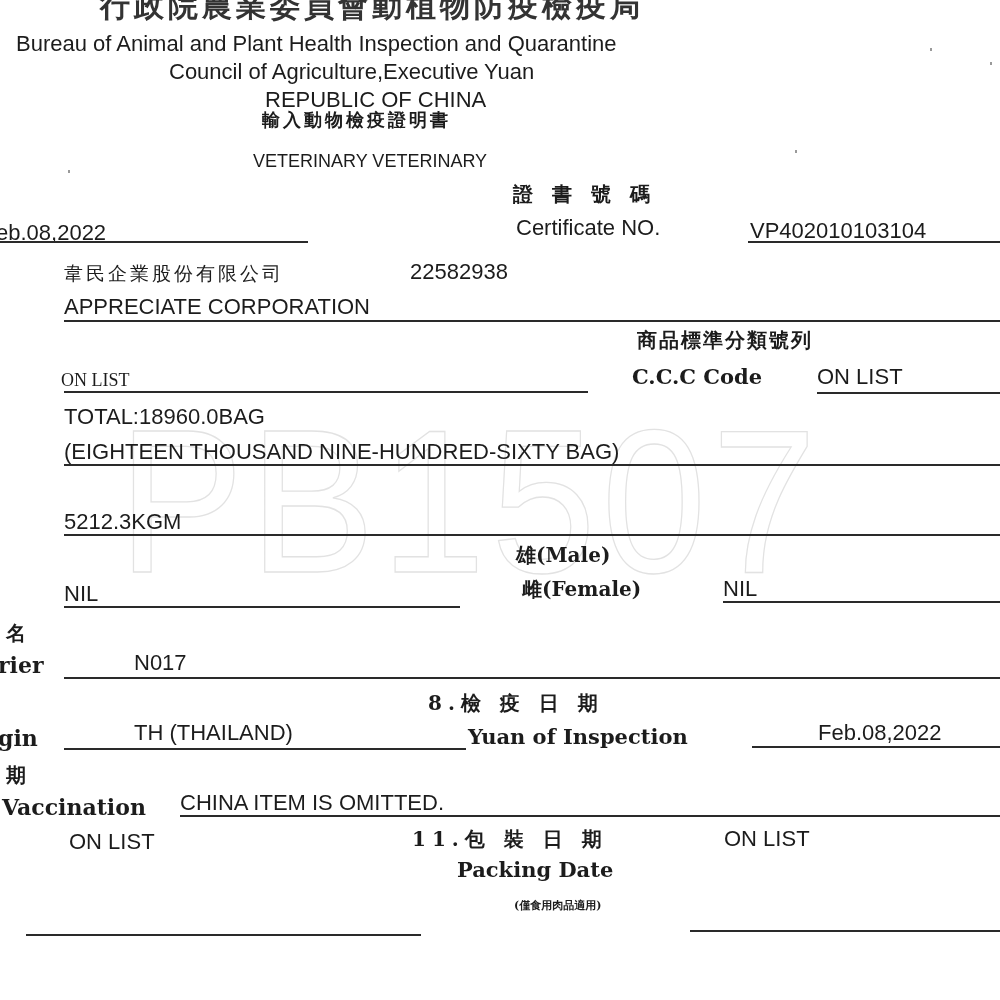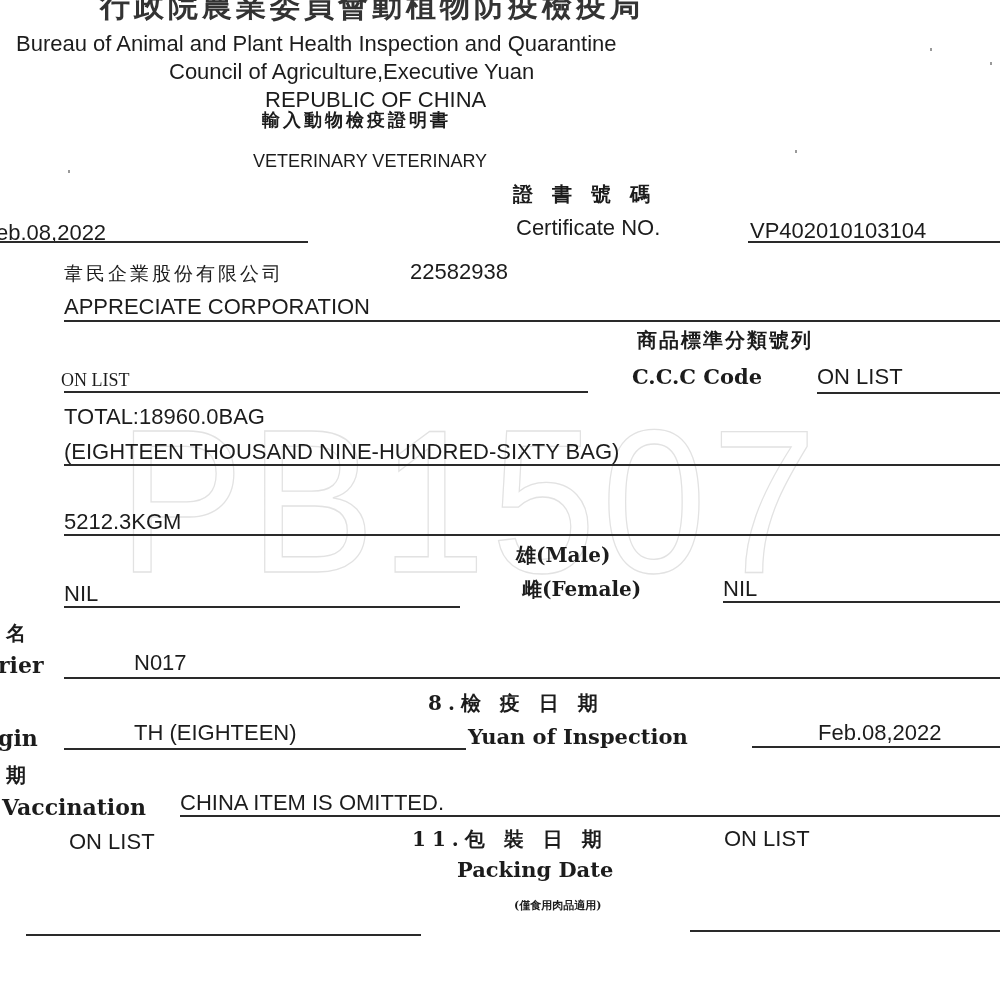--- a/index.html
+++ b/index.html
@@ -66,21 +66,21 @@
 <div class="abs sans" style="left:723px; top:576px; font-size:22px;">NIL</div>
 <div class="rule" style="left:723px; top:601px; width:277px;"></div>
 
 <div class="abs cjk" style="left:6px; top:620px; font-size:20px;">名</div>
 <div class="abs serif" style="left:-2px; top:652px; font-size:22px;">rier</div>
 <div class="abs sans" style="left:134px; top:650px; font-size:22px;">N017</div>
 <div class="rule" style="left:64px; top:677px; width:936px;"></div>
 
 <div class="abs serif" style="left:428px; top:690px; font-size:20px; letter-spacing:6px;">8.檢  疫  日  期</div>
 <div class="abs serif" style="left:-2px; top:725px; font-size:22px;">gin</div>
-<div class="abs sans" style="left:134px; top:720px; font-size:22px;">TH (EIGHTEEN)</div>
+<div class="abs sans" style="left:134px; top:720px; font-size:22px;">TH (THAILAND)</div>
 <div class="rule" style="left:64px; top:748px; width:402px;"></div>
 <div class="abs serif" style="left:468px; top:724px; font-size:21px;">Yuan of Inspection</div>
 <div class="abs sans" style="left:818px; top:720px; font-size:22px;text-align:center;">Feb.08,2022</div>
 <div class="rule" style="left:752px; top:746px; width:248px;"></div>
 
 <div class="abs cjk" style="left:6px; top:762px; font-size:20px;">期</div>
 <div class="abs serif" style="left:2px; top:794px; font-size:22px;">Vaccination</div>
 <div class="abs sans" style="left:180px; top:790px; font-size:22px;">CHINA ITEM IS OMITTED.</div>
 <div class="rule" style="left:180px; top:815px; width:820px;"></div>
 

